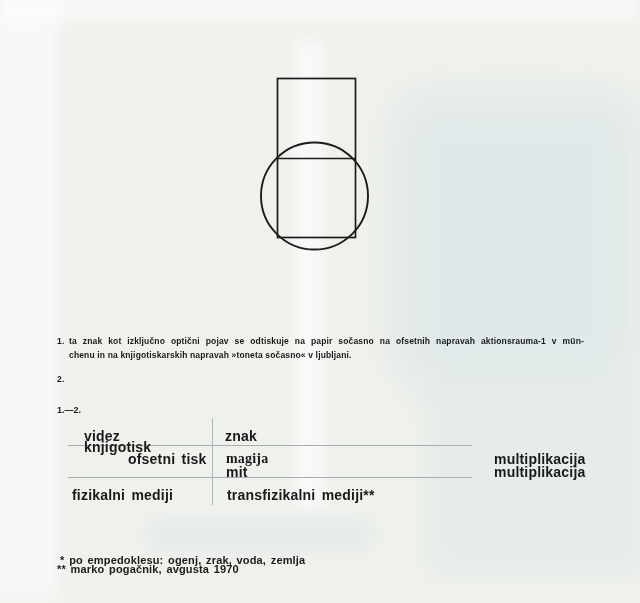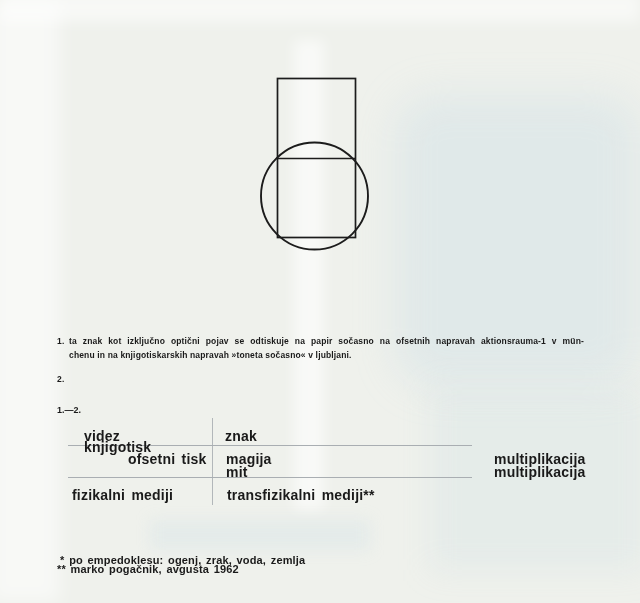--- a/index.html
+++ b/index.html
@@ -30,21 +30,21 @@
 
   #range-label{position:absolute;left:57px;top:405px;font-weight:bold;font-size:9px;}
 
   .tbl-text{
     position:absolute;font-weight:bold;font-size:14px;letter-spacing:0.2px;
     word-spacing:2.2px;white-space:nowrap;
   }
   #th-videz{left:84px;top:428px;}
   #th-pomen{left:225px;top:428px;}
   #r1-videz{left:84px;top:451px;margin-left:44px;}
-  #r1-pomen{left:226px;top:451px;}
+  #r1-pomen{left:226px;top:451px;font-family:Liberation Serif, serif;}
   #r1-extra{left:494px;top:451px;}
   #r2-videz{left:84px;top:439px;}
   #r2-pomen{left:226px;top:464px;}
   #r2-extra{left:494px;top:464px;}
   #r3-videz{left:72px;top:487px;}
   #r3-pomen{left:227px;top:487px;}
 
   .hrule{position:absolute;height:1px;background:#a9aeb2;}
   #hrule-1{left:68px;top:445px;width:404px;}
   #hrule-2{left:68px;top:477px;width:404px;}
@@ -107,15 +107,15 @@
   <div class="tbl-text" id="r1-extra">multiplikacija</div>
 
   <div class="tbl-text" id="r2-videz">knjigotisk</div>
   <div class="tbl-text" id="r2-pomen">mit</div>
   <div class="tbl-text" id="r2-extra">multiplikacija</div>
 
   <div class="tbl-text" id="r3-videz">fizikalni mediji</div>
   <div class="tbl-text" id="r3-pomen">transfizikalni mediji**</div>
 
   <div class="footnote" id="footnote-1">* po empedoklesu: ogenj, zrak, voda, zemlja</div>
-  <div class="footnote" id="footnote-2">** marko pogačnik, avgusta 1962</div>
+  <div class="footnote" id="footnote-2">** marko pogačnik, avgusta 1970</div>
 
 </div>
 
 </body></html>

